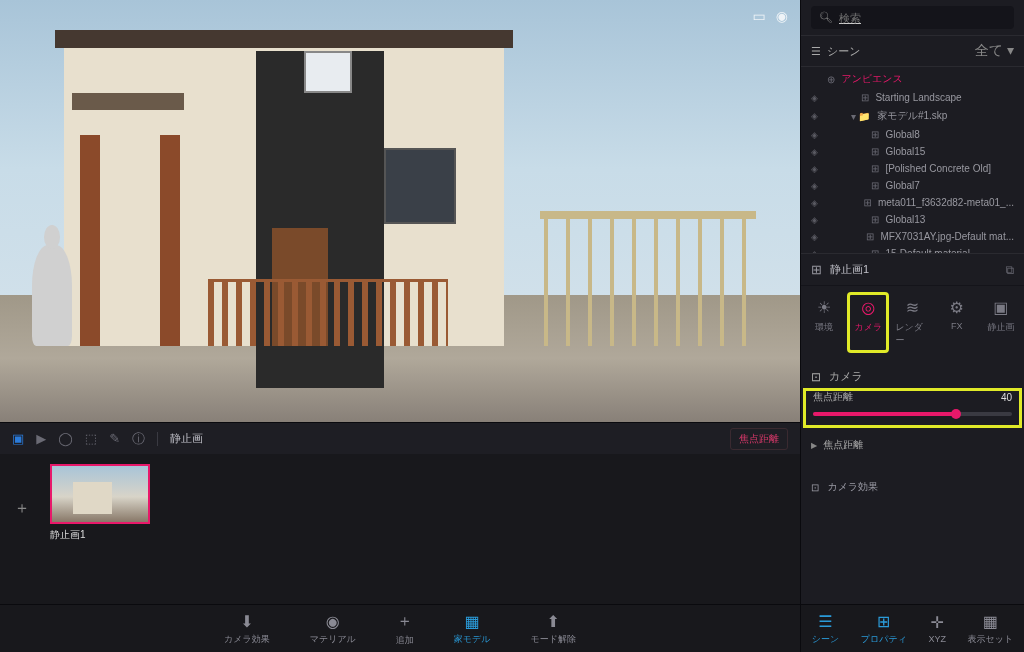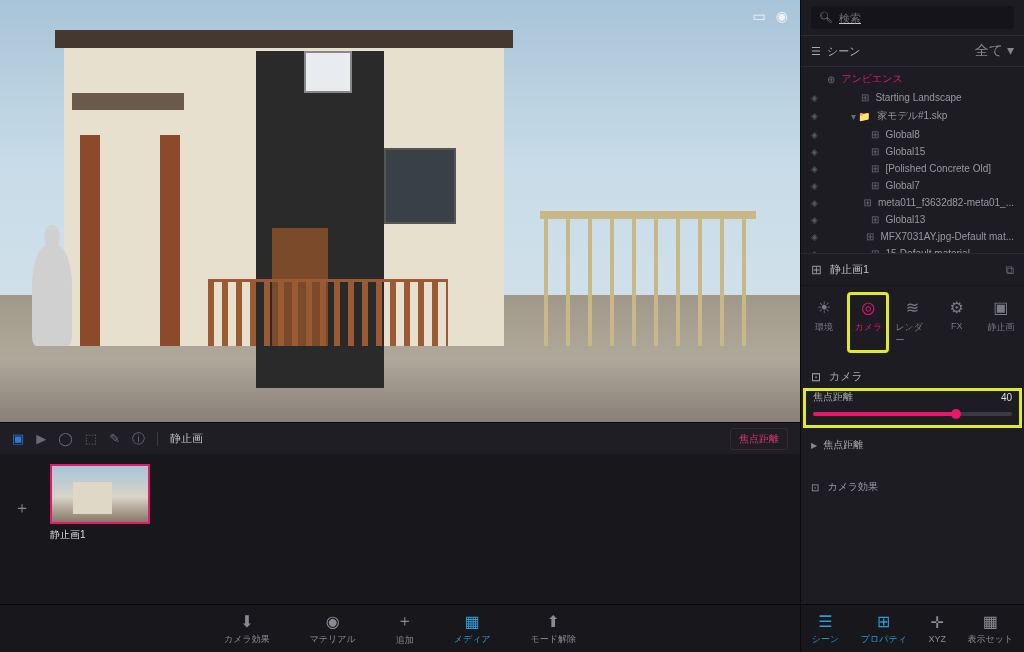--- a/index.html
+++ b/index.html
@@ -332,21 +332,21 @@
       <div class="bnav">
         <span class="ico">◉</span>
         <span>マテリアル</span>
       </div>
       <div class="bnav">
         <span class="ico">＋</span>
         <span>追加</span>
       </div>
       <div class="bnav active">
         <span class="ico">▦</span>
-        <span>メディア</span>
+        <span>家モデル</span>
       </div>
       <div class="bnav">
         <span class="ico">⬆</span>
         <span>モード解除</span>
       </div>
     </div>
   <div class="bottom-right" id="bright">
       <div class="bnav active">
         <span class="ico">☰</span>
         <span>シーン</span>

